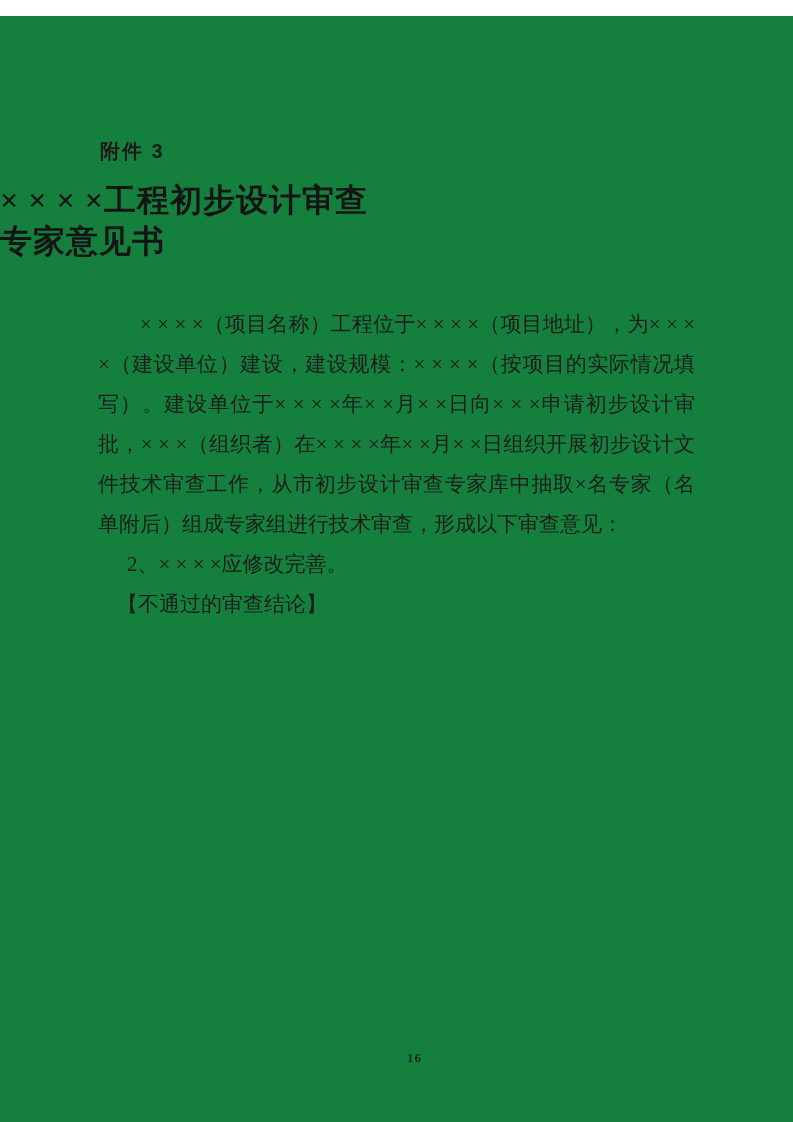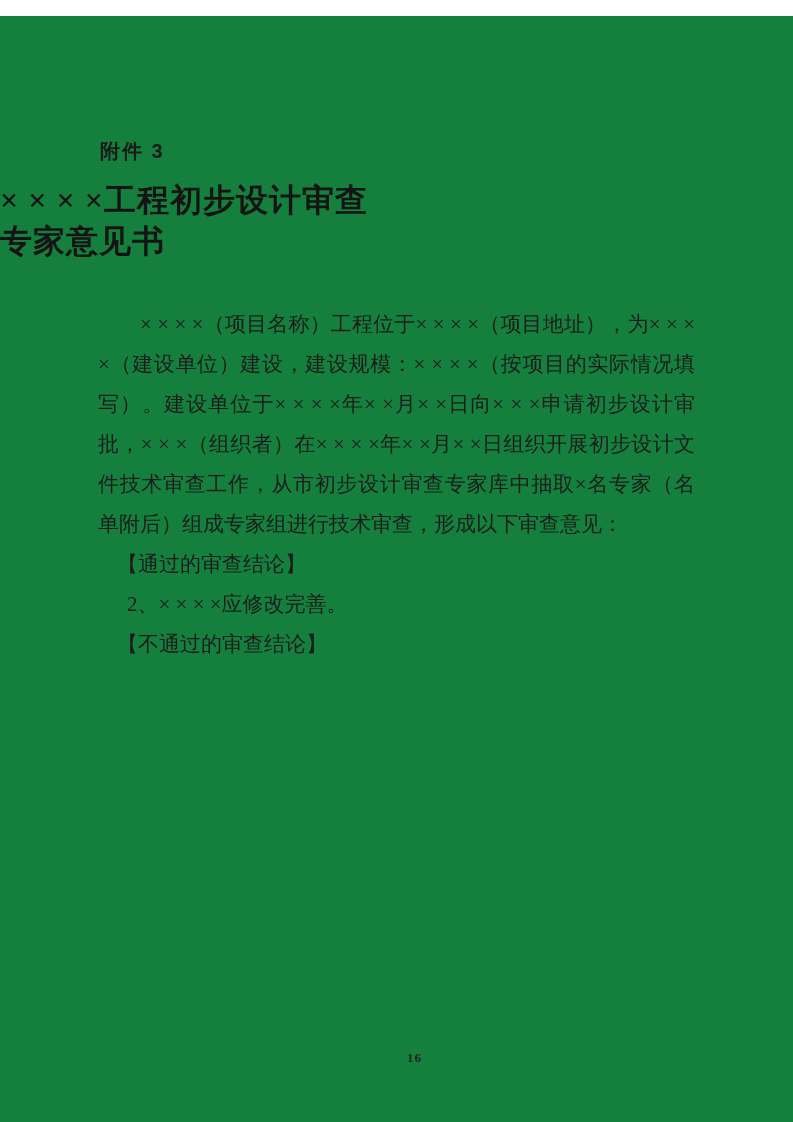--- a/index.html
+++ b/index.html
@@ -92,21 +92,20 @@
   <h1 class="title">
     <span class="title-line">× × × ×工程初步设计审查</span>
     <span class="title-line">专家意见书</span>
   </h1>
 
   <div class="content">
 
     <p class="para">× × × ×（项目名称）工程位于× × × ×（项目地址），为× × × ×（建设单位）建设，建设规模：× × × ×（按项目的实际情况填写）。建设单位于× × × ×年× ×月× ×日向× × ×申请初步设计审批，× × ×（组织者）在× × × ×年× ×月× ×日组织开展初步设计文件技术审查工作，从市初步设计审查专家库中抽取×名专家（名单附后）组成专家组进行技术审查，形成以下审查意见：</p>
 
 
-    <p class="bracket">【通过的审查结论】</p>
 
 
 
     <p class="item">2、× × × ×应修改完善。</p>
 
     <p class="bracket">【不通过的审查结论】</p>
 
   </div>
 
   <div class="page-number">16</div>

